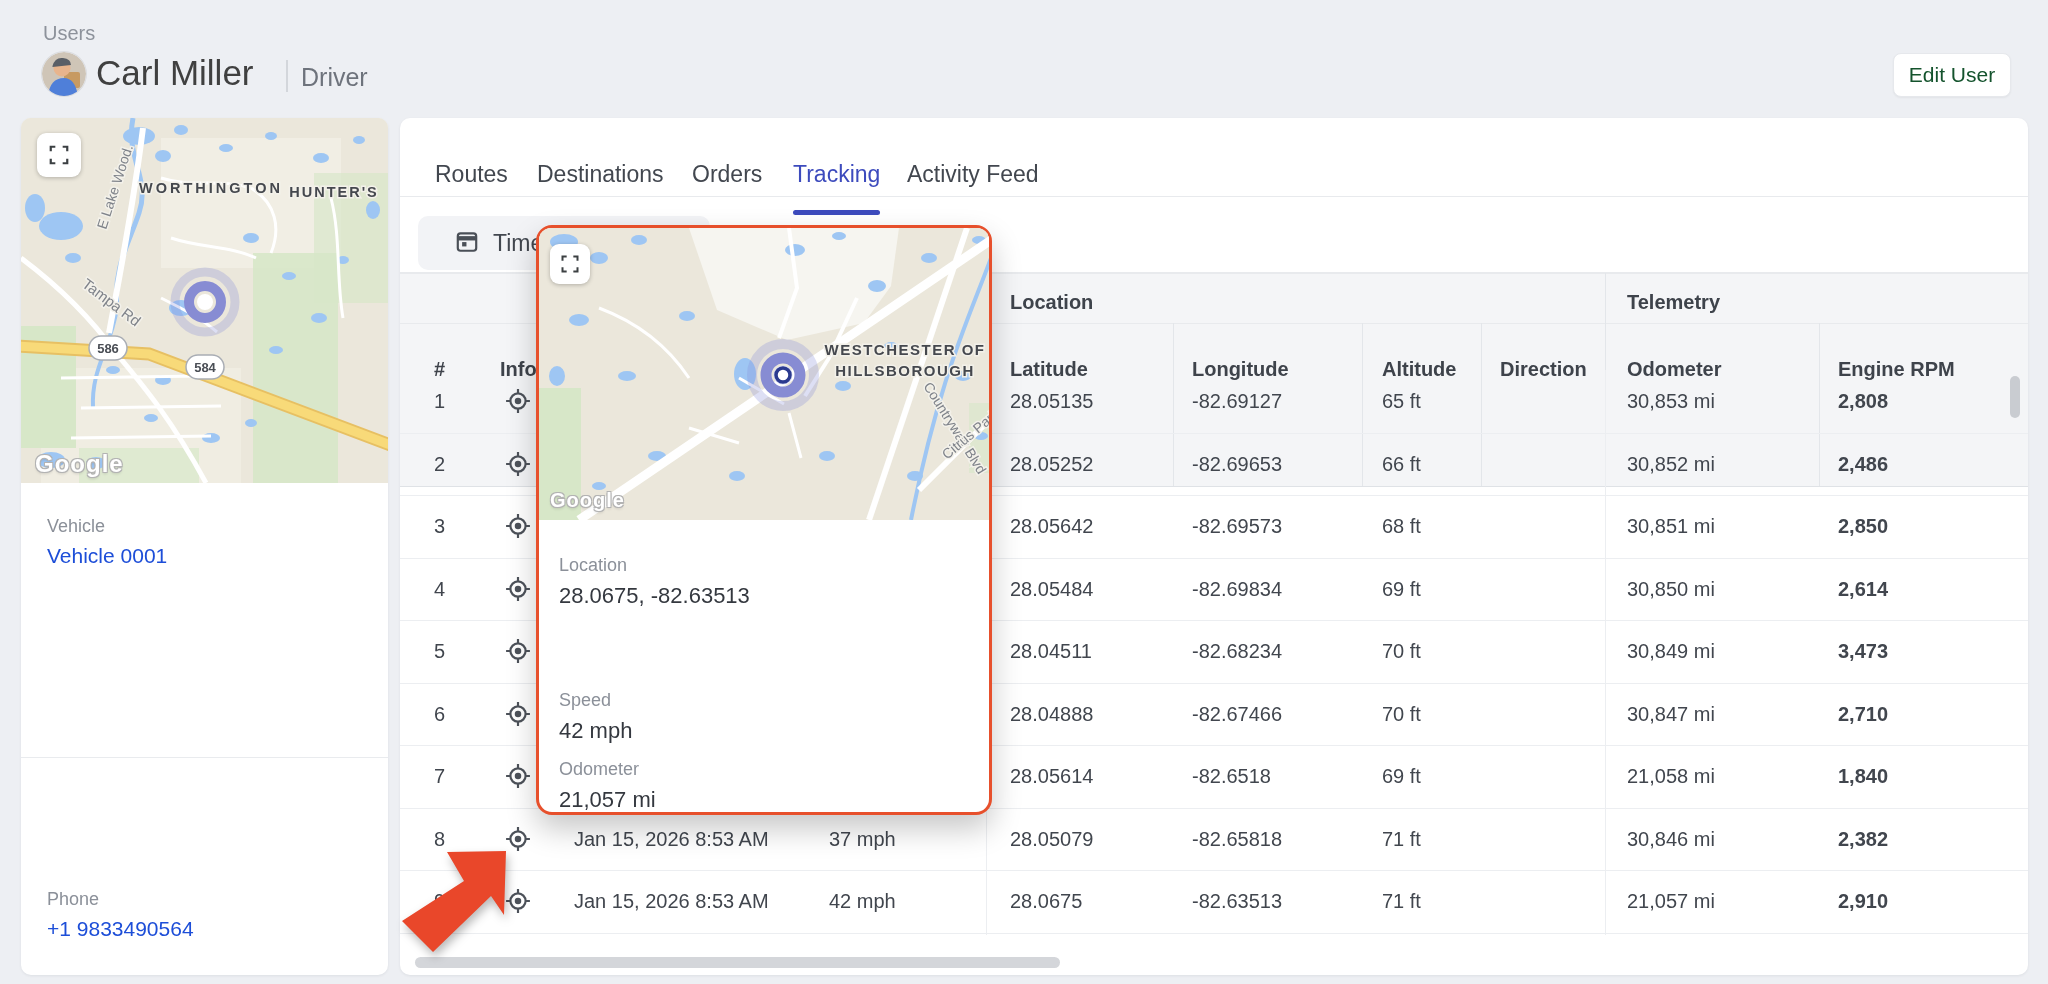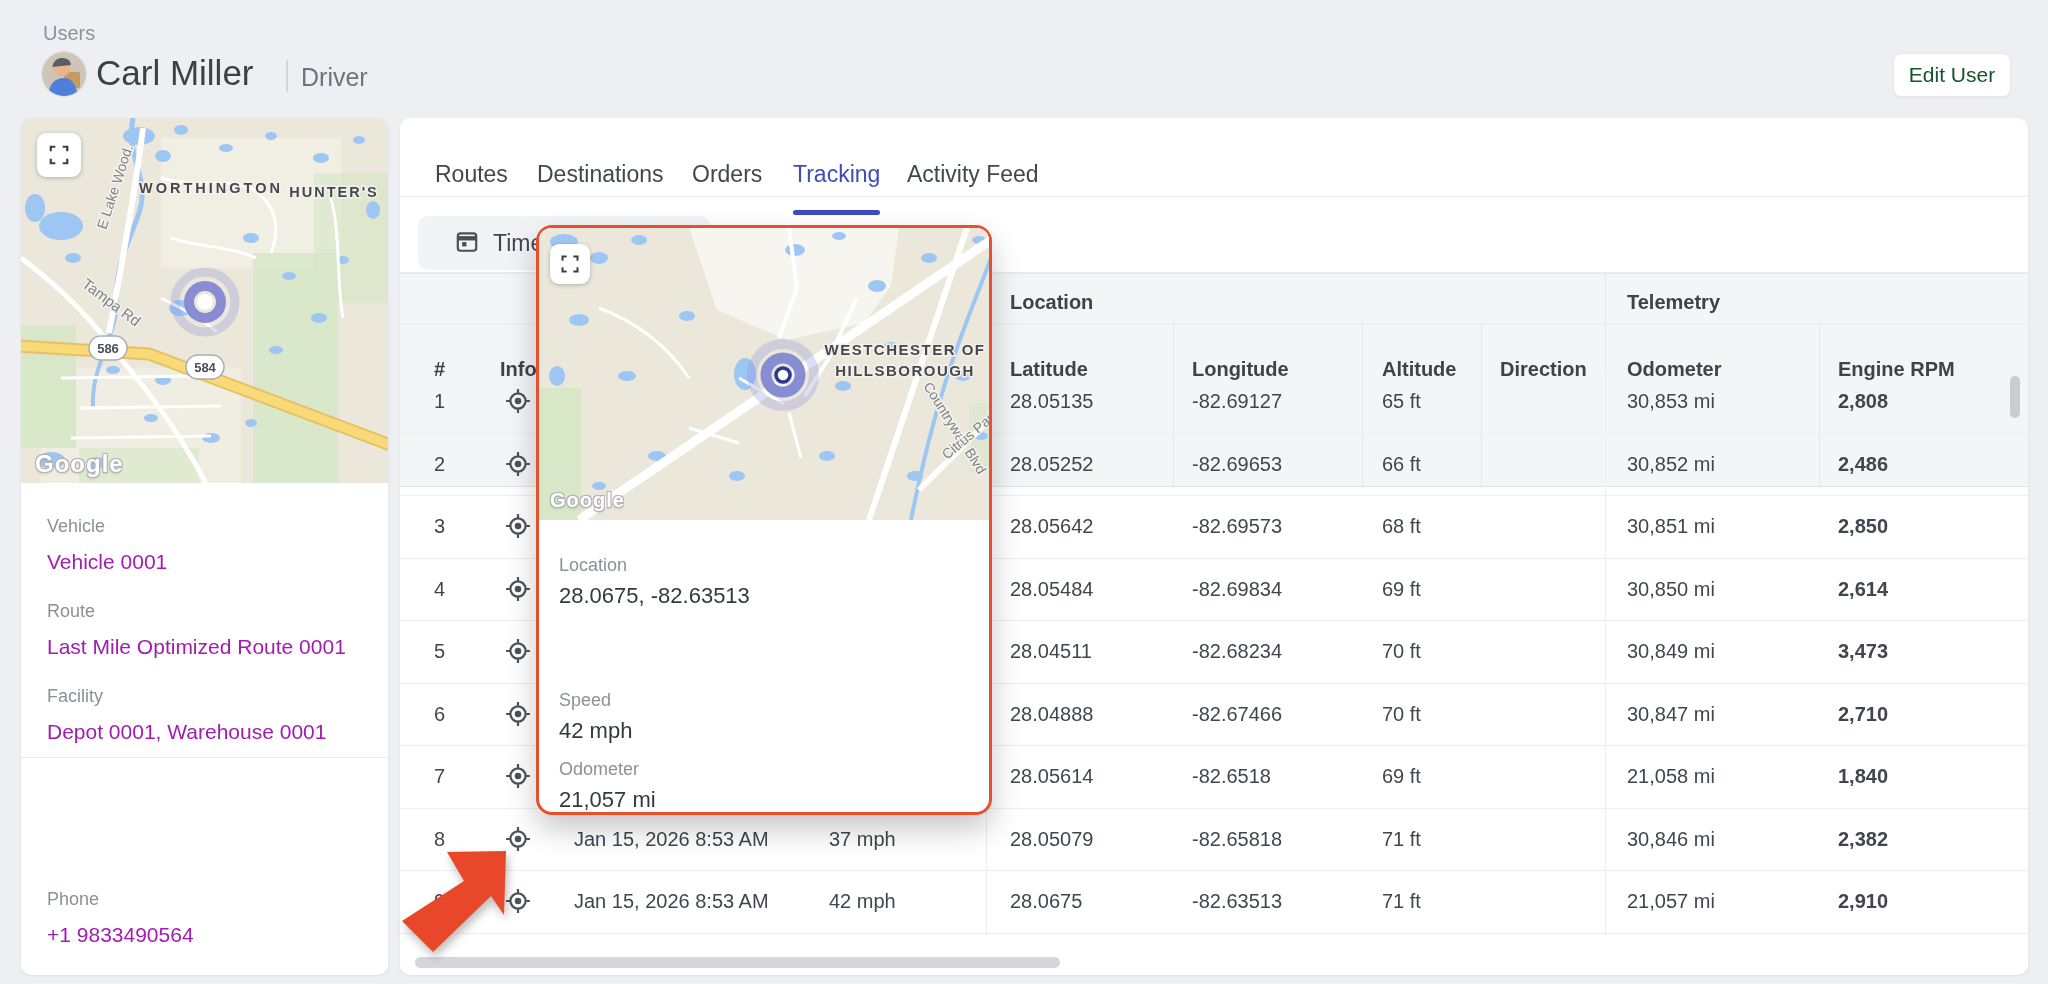--- a/index.html
+++ b/index.html
@@ -37,21 +37,21 @@
     box-shadow:0 1px 4px rgba(0,0,0,.25);display:flex;align-items:center;justify-content:center;cursor:pointer;
   }
   .glogo{
     position:absolute;font-weight:bold;color:#fff;letter-spacing:1px;
     text-shadow:-1px -1px 0 #b3b3b3,1px -1px 0 #b3b3b3,-1px 1px 0 #b3b3b3,1px 1px 0 #b3b3b3,0 2px 3px rgba(0,0,0,.15);
   }
 
   
   .sfield{position:absolute;left:26px;}
   .flabel{font-size:18px;color:#8b9099;}
-  .fvalue{font-size:21px;color:#a21caf;margin-top:13px;}
+  .fvalue{font-size:21px;color:#1d4ed8;margin-top:7px;}
   .sdivider{position:absolute;left:0;top:639px;width:367px;height:1px;background:#e9ebee;}
 
   
   .tab{position:absolute;top:43px;font-size:23px;color:#42474f;cursor:pointer;}
   .tab.active{color:#3d4bbd;font-weight:500;}
   .tab.active::after{content:"";position:absolute;left:0;right:0;bottom:-27px;height:5px;border-radius:3px;background:#3d4bbd;}
   .tabs-divider{position:absolute;left:0;top:78px;width:1628px;height:1px;background:#e8eaed;}
 
   
   .chip{position:absolute;left:18px;top:98px;width:292px;height:54px;border-radius:10px;background:#f2f3f6;cursor:pointer;}
@@ -212,28 +212,20 @@
             <path d="M8 21H3v-5"></path>
         </svg>
       </button>
       <div class="glogo" style="left:14px;top:332px;font-size:24px;">Google</div>
     </div>
 
     <div class="sfield" style="top:398px;">
       <div class="flabel">Vehicle</div>
       <div class="fvalue">Vehicle 0001</div>
     </div>
-    <div class="sfield" style="top:483px;">
-      <div class="flabel">Route</div>
-      <div class="fvalue">Last Mile Optimized Route 0001</div>
-    </div>
-    <div class="sfield" style="top:568px;">
-      <div class="flabel">Facility</div>
-      <div class="fvalue">Depot 0001, Warehouse 0001</div>
-    </div>
     <div class="sdivider"></div>
     <div class="sfield" style="top:771px;">
       <div class="flabel">Phone</div>
       <div class="fvalue">+1 9833490564</div>
     </div>
   </div>
 
   <div class="card" id="right-card">
     <div id="tabs">
         <div class="tab" style="left: 35px;">Routes</div>

